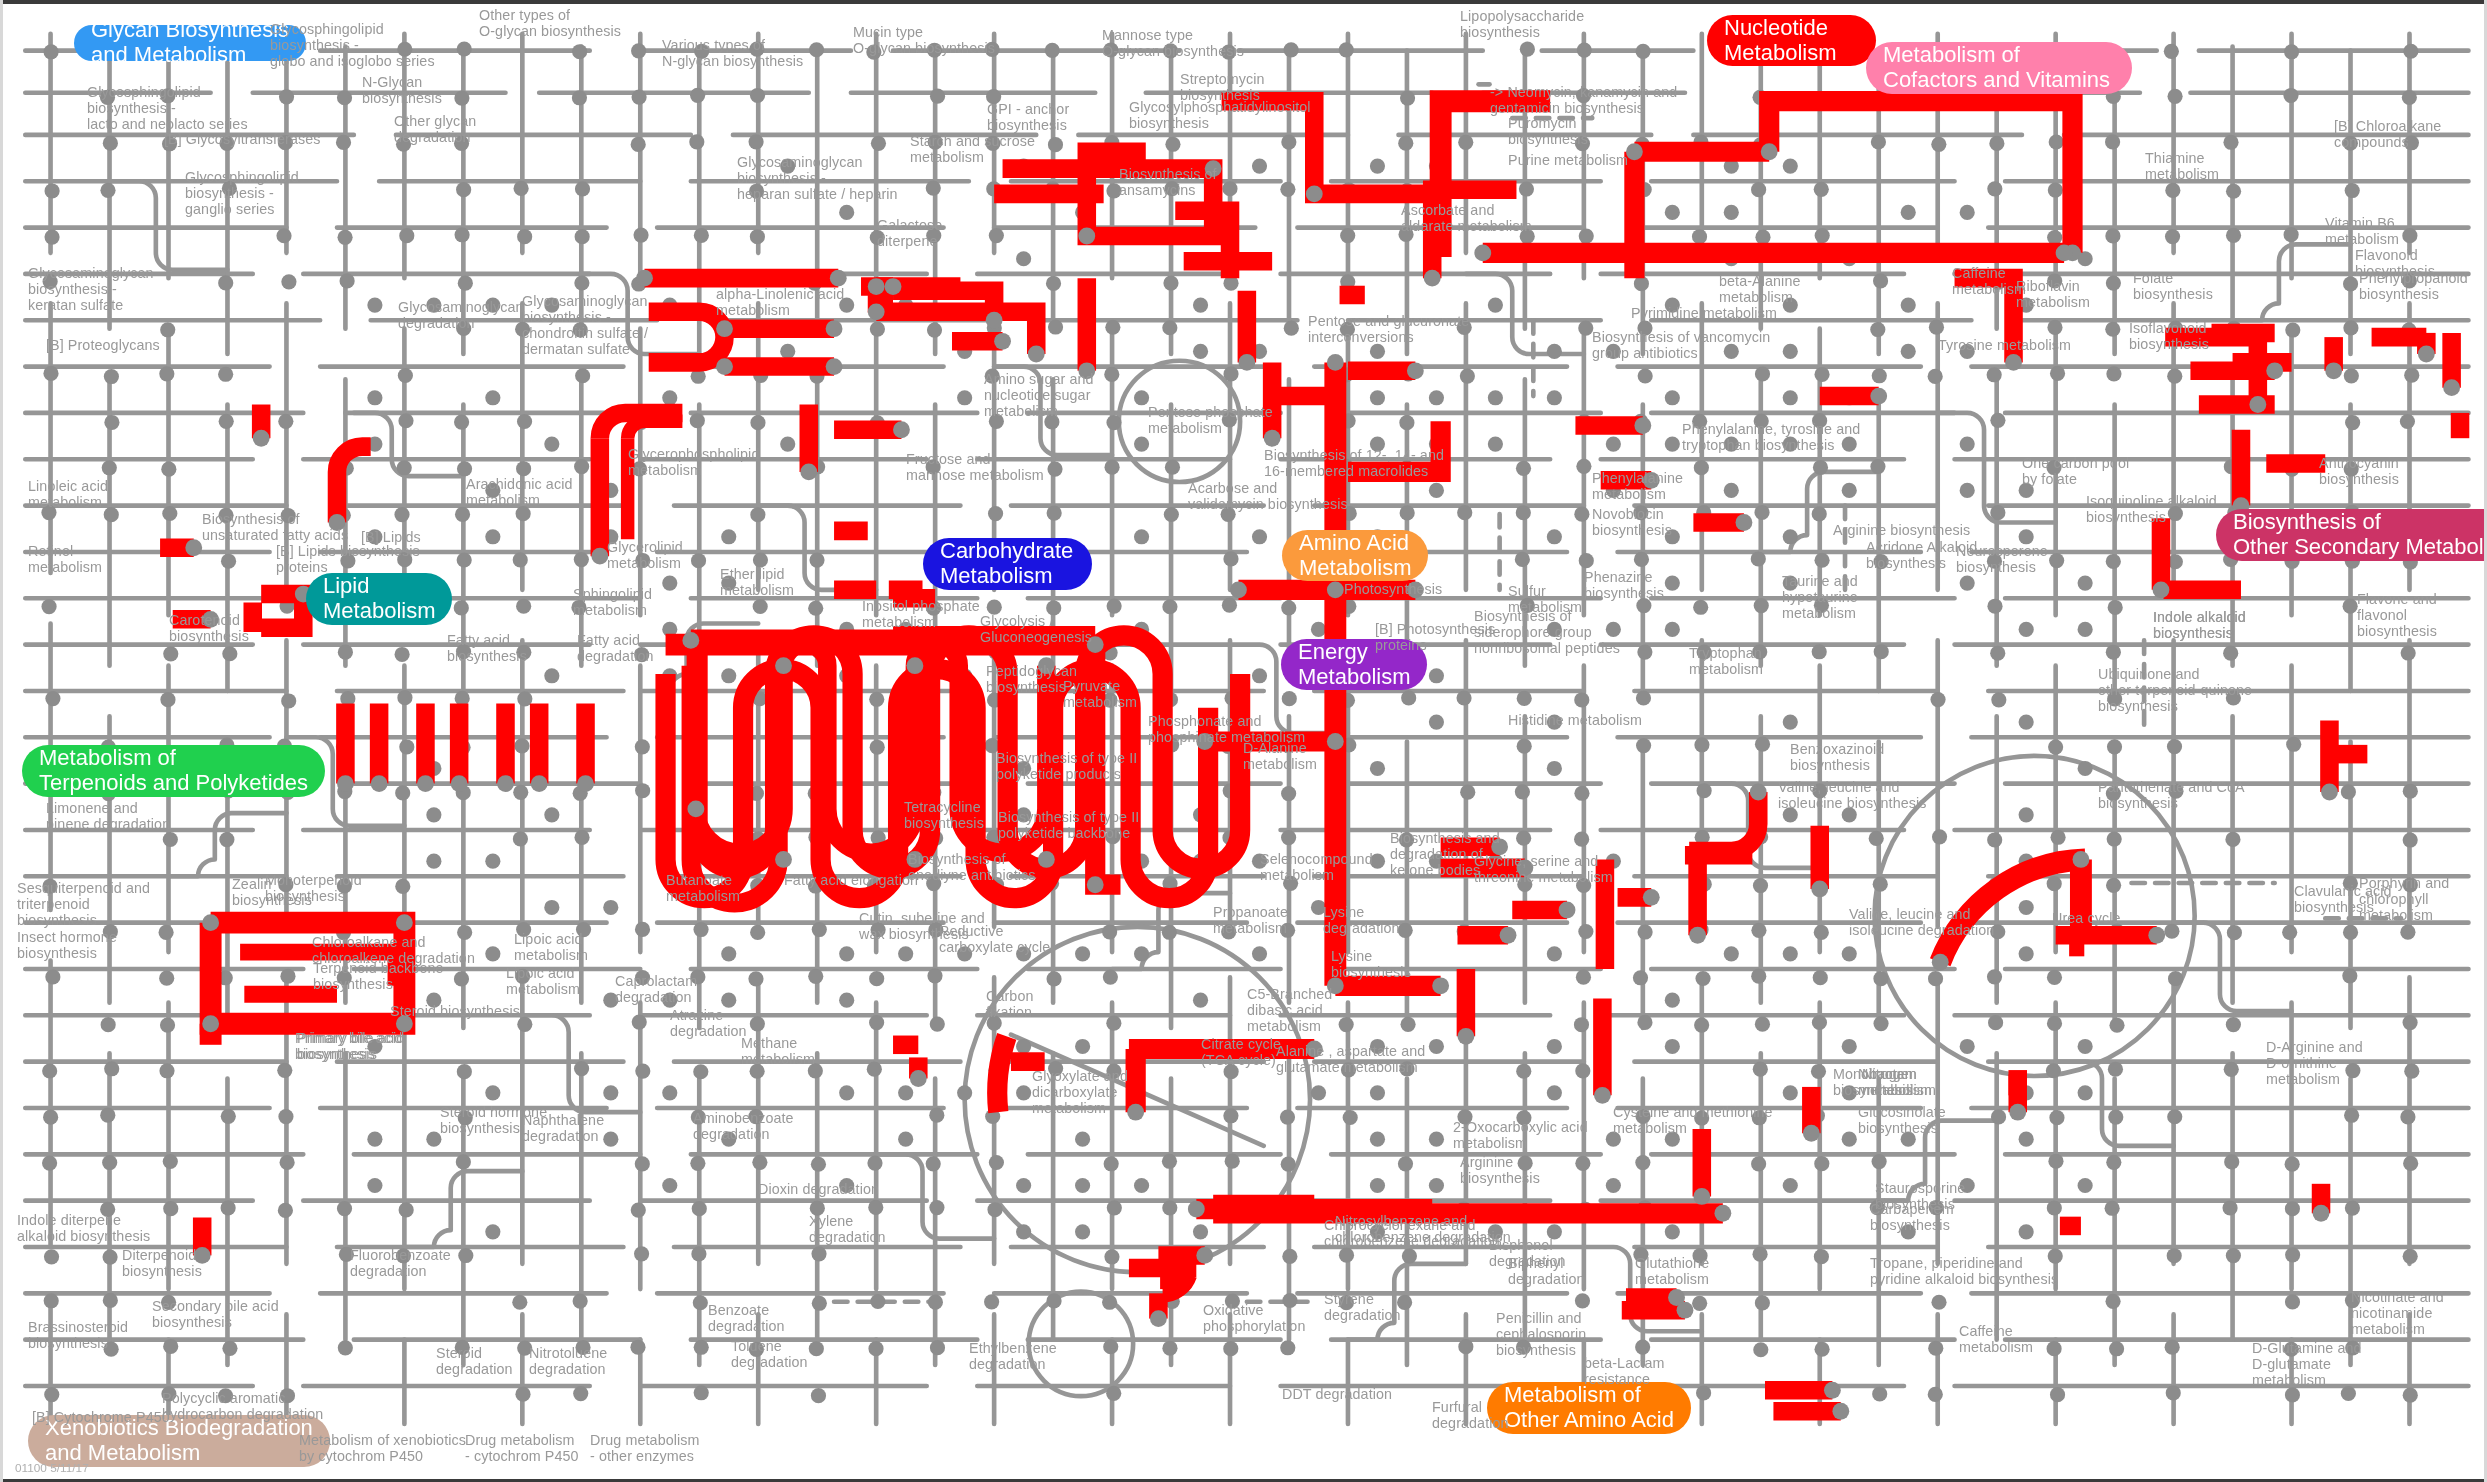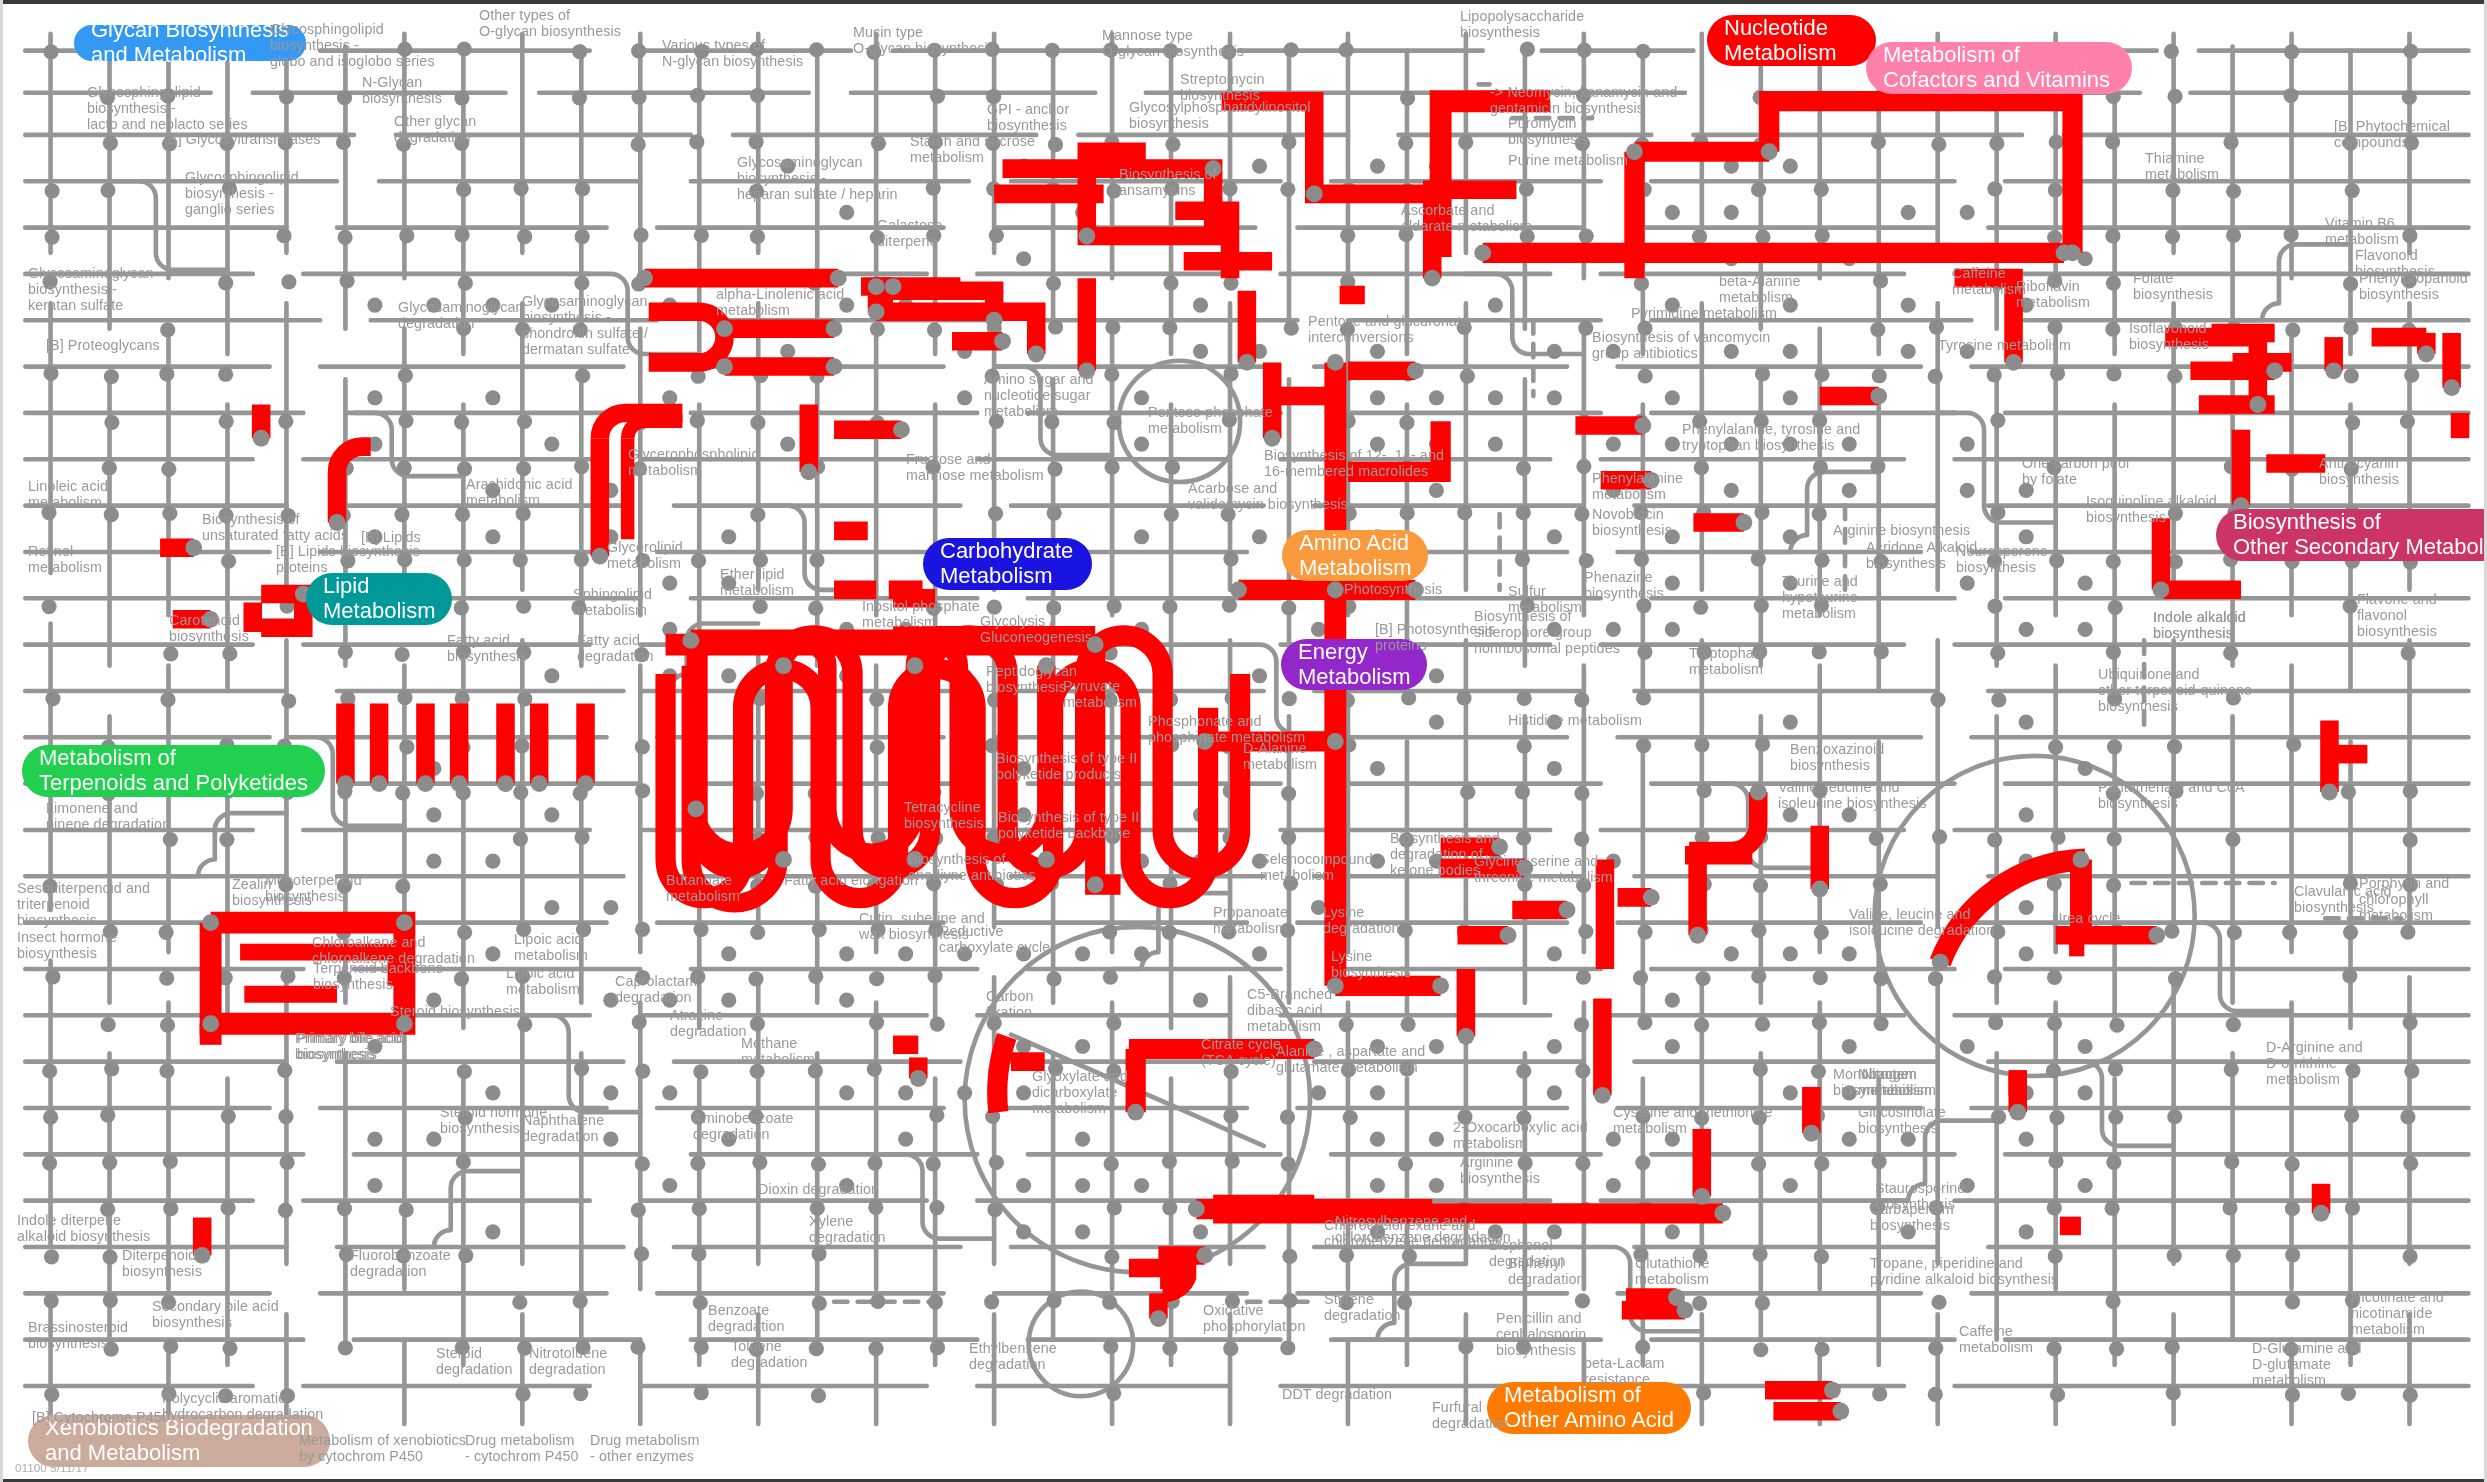--- a/index.html
+++ b/index.html
@@ -1556,21 +1556,21 @@
 validamycin biosynthesis</div>
       <div class="label" style="left: 1264px; top: 447px;">Biosynthesis of 12-, 14- and
 16-membered macrolides</div>
       <div class="label" style="left: 1631px; top: 305px;">Pyrimidine metabolism</div>
       <div class="label" style="left: 1719px; top: 273px;">beta-Alanine
 metabolism</div>
       <div class="label" style="left: 1952px; top: 265px;">Caffeine
 metabolism</div>
       <div class="label" style="left: 2145px; top: 150px;">Thiamine
 metabolism</div>
-      <div class="label" style="left: 2334px; top: 118px;">[B] Phytochemical
+      <div class="label" style="left: 2334px; top: 118px;">[B] Chloroalkane
 compounds</div>
       <div class="label" style="left: 2325px; top: 215px;">Vitamin B6
 metabolism</div>
       <div class="label" style="left: 2355px; top: 247px;">Flavonoid
 biosynthesis</div>
       <div class="label" style="left: 2016px; top: 278px;">Riboflavin
 metabolism</div>
       <div class="label" style="left: 2133px; top: 270px;">Folate
 biosynthesis</div>
       <div class="label" style="left: 2359px; top: 270px;">Phenylpropanoid

